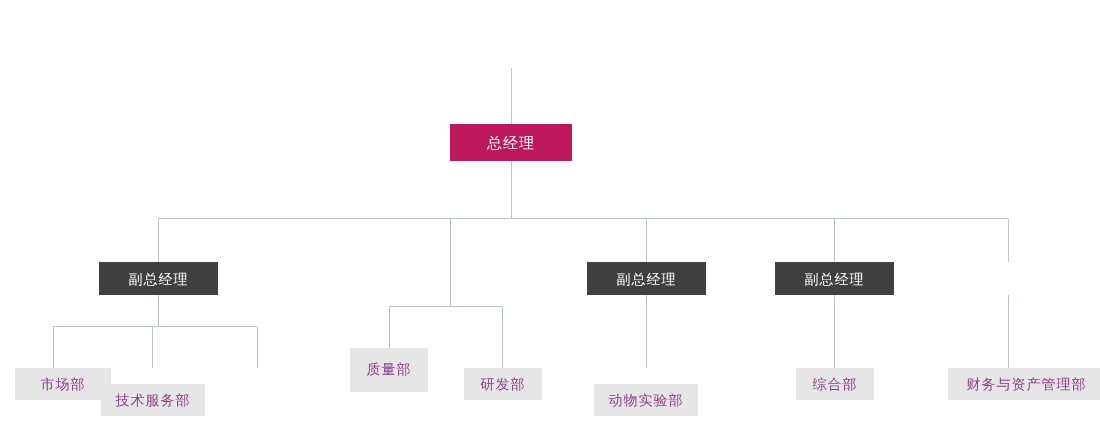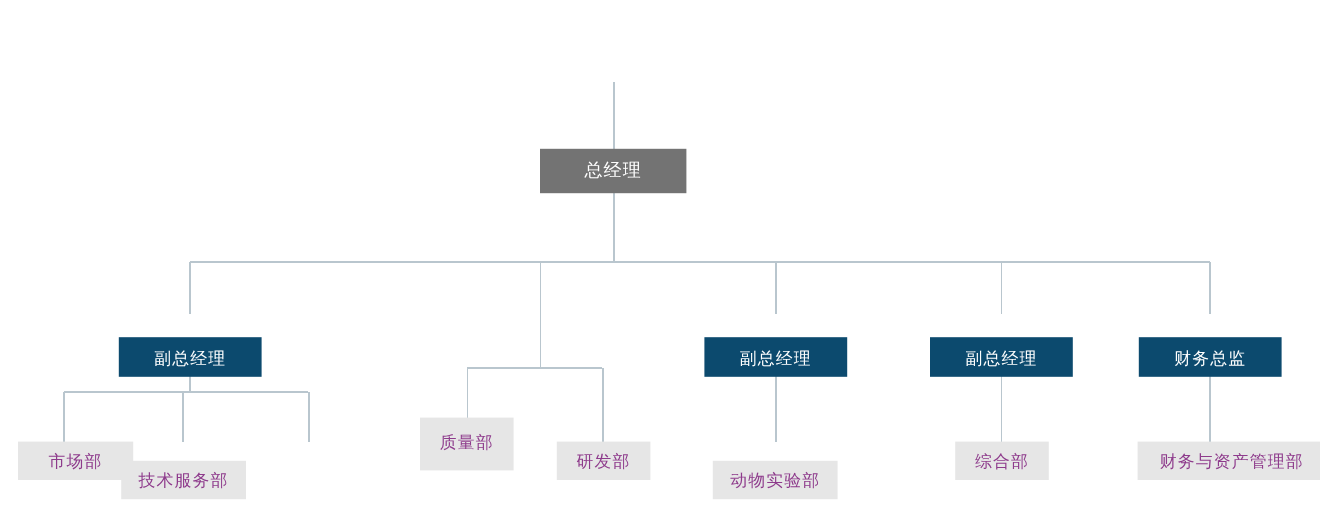--- a/index.html
+++ b/index.html
@@ -36,29 +36,28 @@
     letter-spacing: 1px;
     line-height: 1;
     z-index: 2;
   }
   .node.level-1 {
     background: #93398f;
     color: #ffffff;
     font-size: 15px;
   }
   .node.level-2 {
-    background: #737373;
+    background: #be185d;
     color: #ffffff;
     font-size: 15px;
   }
   .node.level-3 {
-    background: #0c4a6e;
+    background: #404040;
     color: #ffffff;
     font-size: 14px;
-    margin-top: 19px;
   }
   .node.leaf {
     background: #e6e6e6;
     color: #8e3b8c;
     font-size: 14px;
   }
 </style>
 </head>
 <body>
 
@@ -99,21 +98,20 @@
 
 
   <div class="node level-2" style="left:450px; top:124px; width:122px; height:37px;">总经理</div>
 
   <div class="node level-3" style="left:99px; top:262px; width:119px; height:33px;">副总经理</div>
 
   <div class="node level-3" style="left:587px; top:262px; width:119px; height:33px;">副总经理</div>
 
   <div class="node level-3" style="left:775px; top:262px; width:119px; height:33px;">副总经理</div>
 
-  <div class="node level-3" style="left:949px; top:262px; width:119px; height:33px;">财务总监</div>
 
   <div class="node leaf" style="left:15px; top:368px; width:96px; height:32px;">市场部</div>
 
   <div class="node leaf" style="left:101px; top:368px; width:104px; height:32px;margin-top:16px;">技术服务部</div>
 
 
   <div class="node leaf" style="left:350px; top:348px; width:78px; height:44px;font-family:Liberation Serif, serif;">质量部</div>
 
   <div class="node leaf" style="left:464px; top:368px; width:78px; height:32px;">研发部</div>
 

